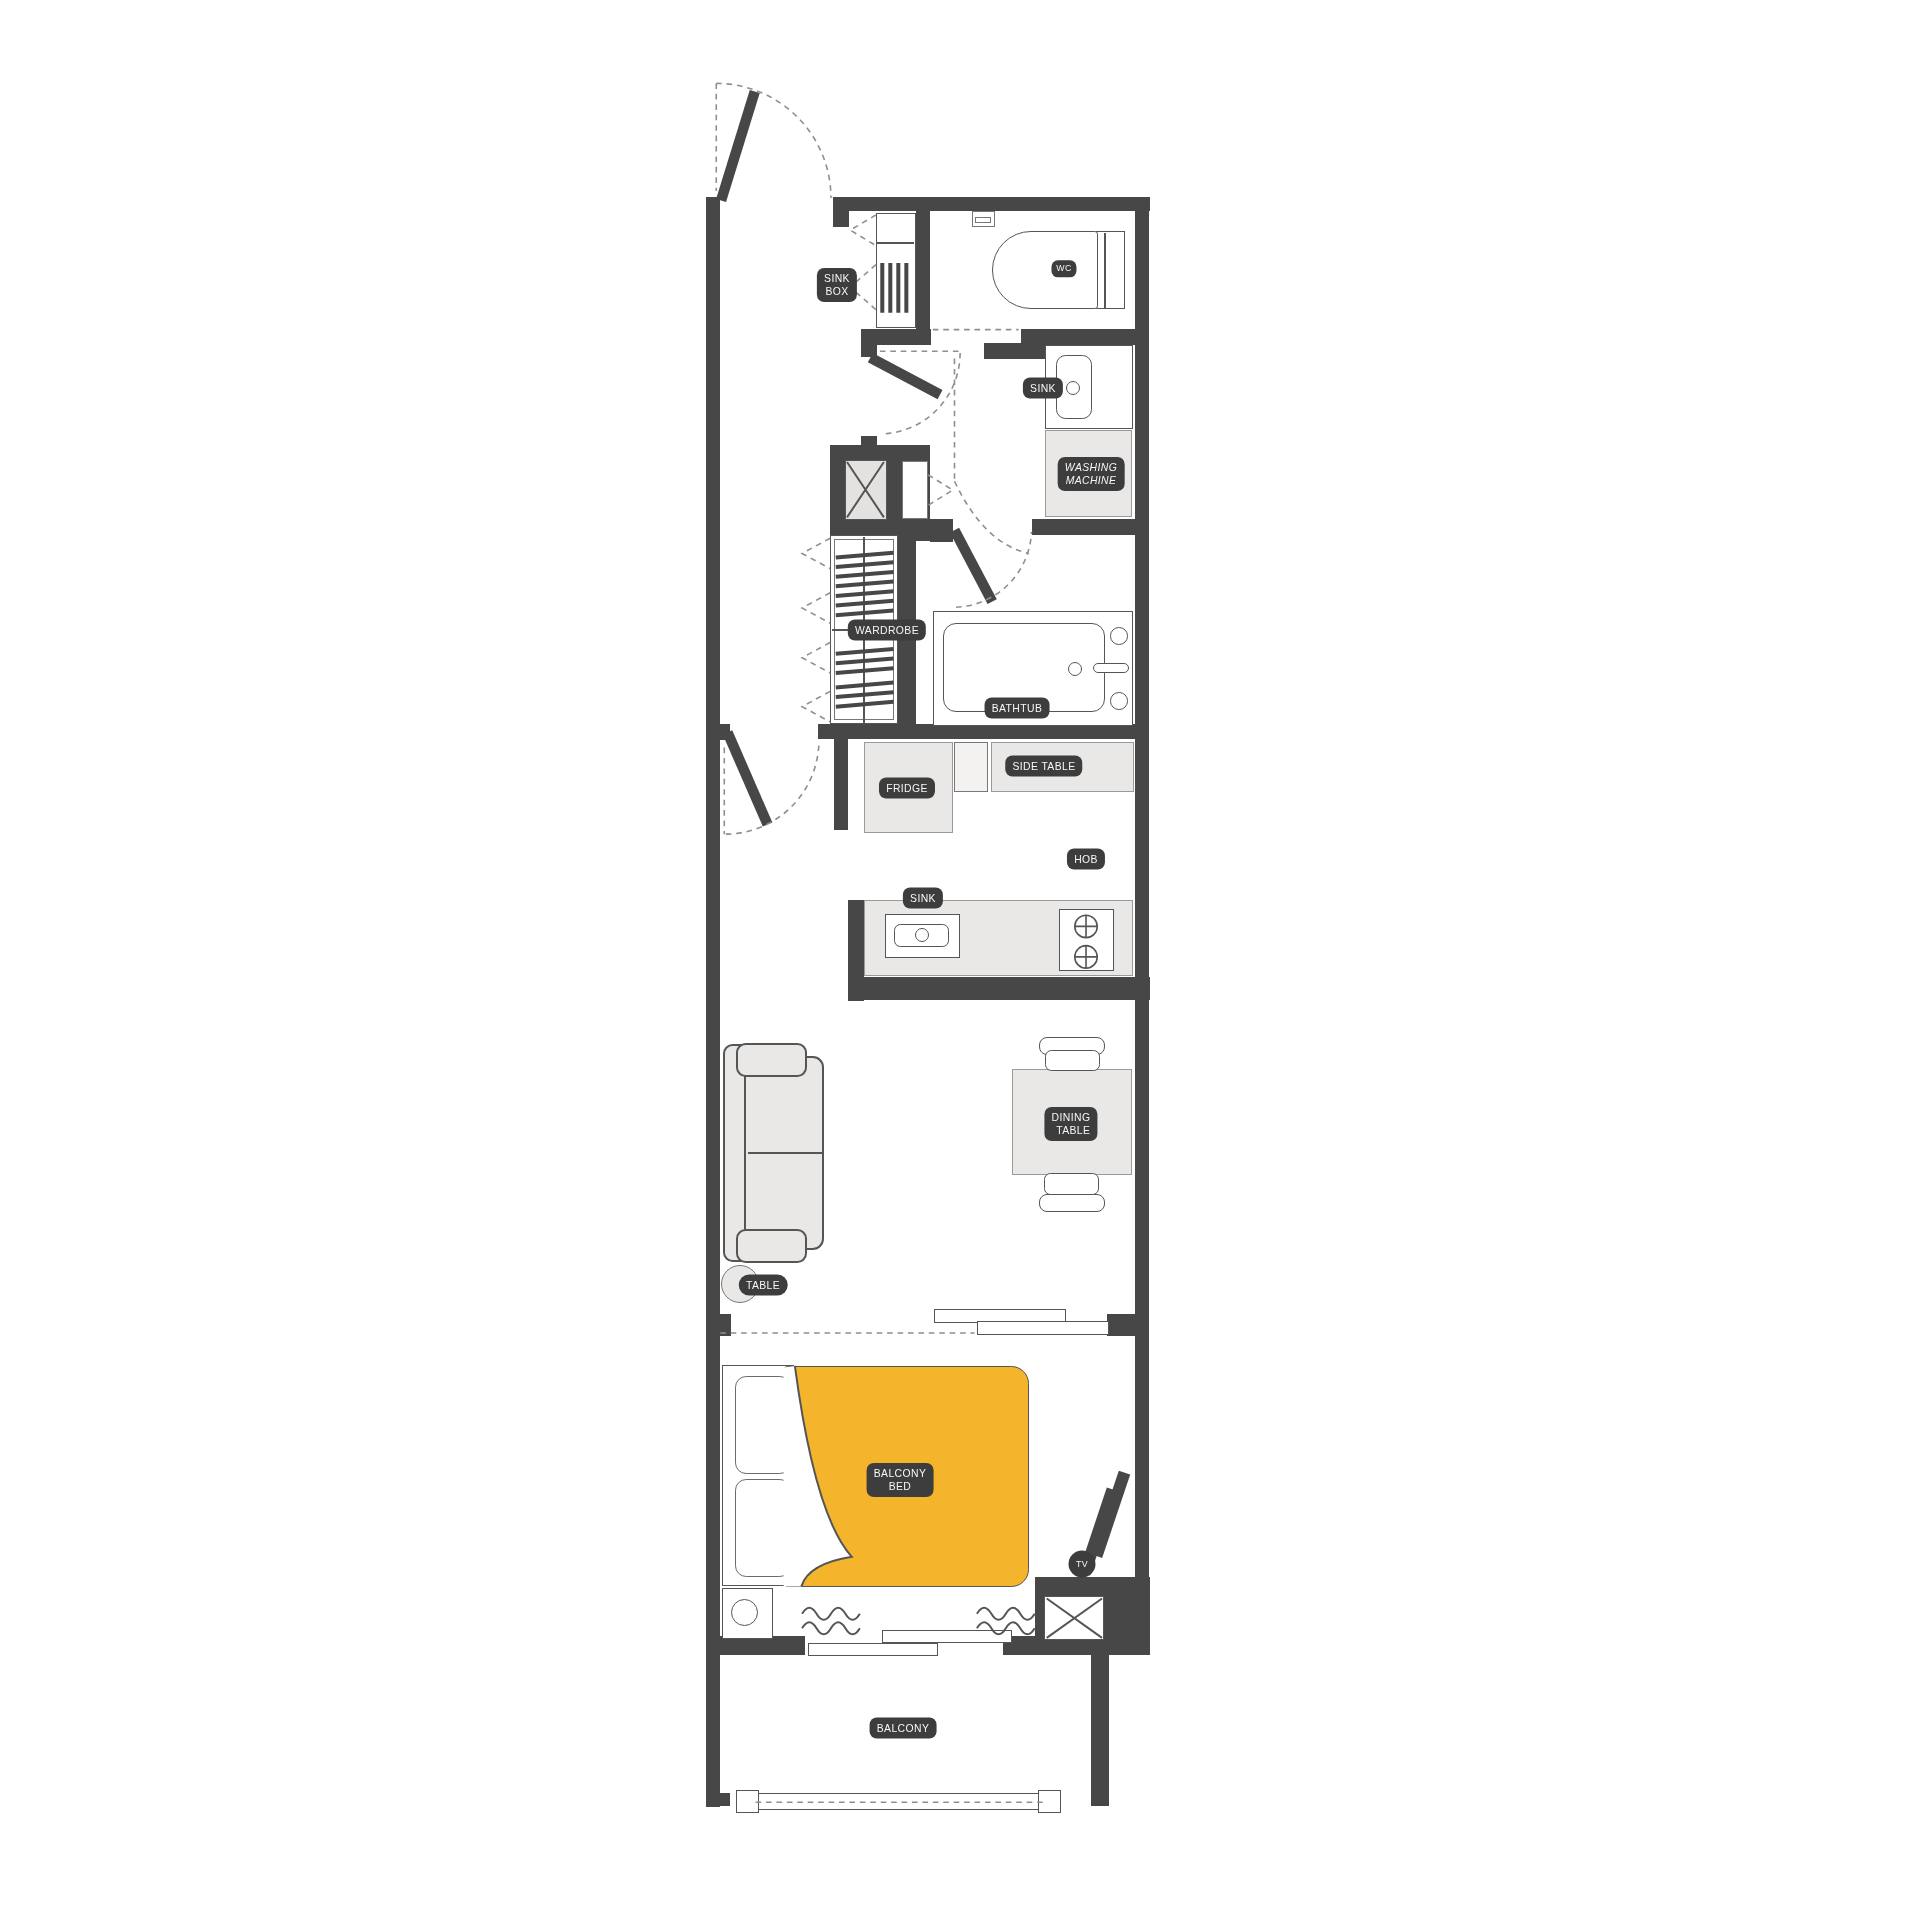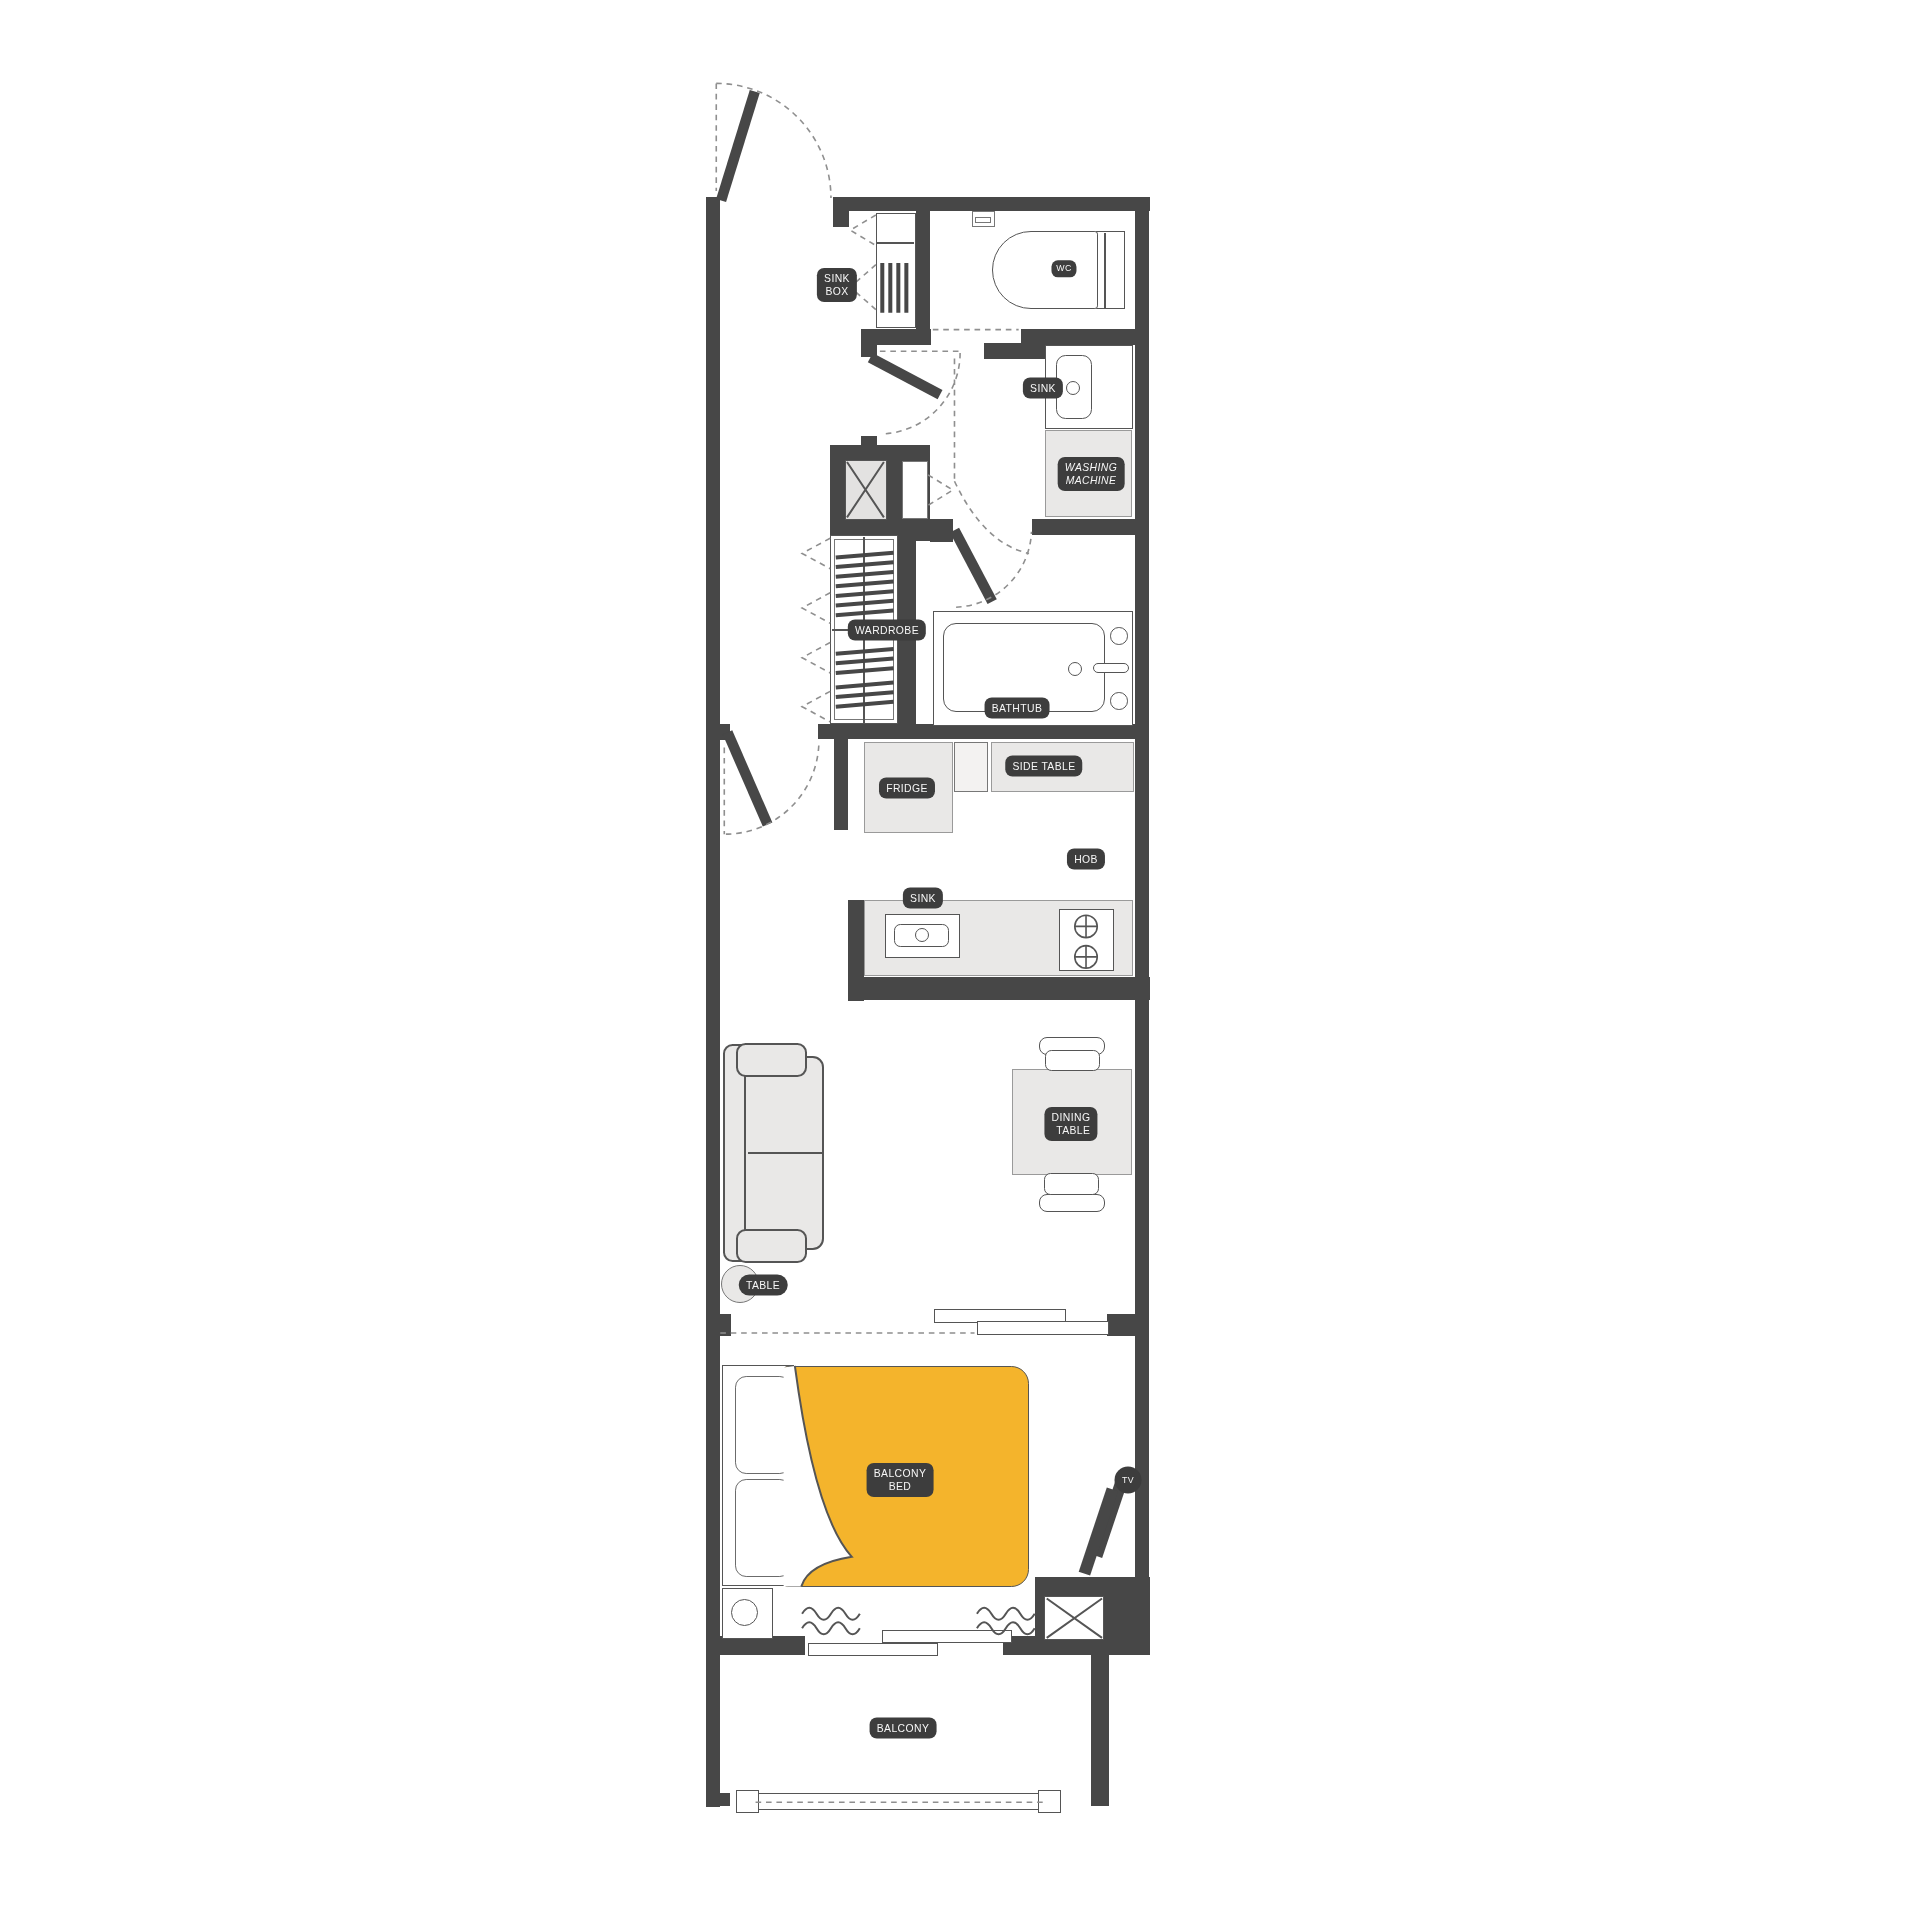--- a/index.html
+++ b/index.html
@@ -207,17 +207,17 @@
   <div class="label" style="left:1086px;top:859px;">HOB</div>
   <div class="label" style="left:1071px;top:1124px;text-align:right;">
     <div>DINING</div>
     <div>TABLE</div>
   </div>
   <div class="label" style="left:763px;top:1285px;border-radius:12px;">TABLE</div>
   <div class="label" style="left:900px;top:1480px;">
     <div>BALCONY</div>
     <div>BED</div>
   </div>
-  <div class="label sm circ" style="left:1082px;top:1480px;margin-left:46px;">TV</div>
+  <div class="label sm circ" style="left:1082px;top:1564px;">TV</div>
   <div class="label" style="left:903px;top:1728px;">BALCONY</div>
 
 </div>
 
 
 </body></html>

